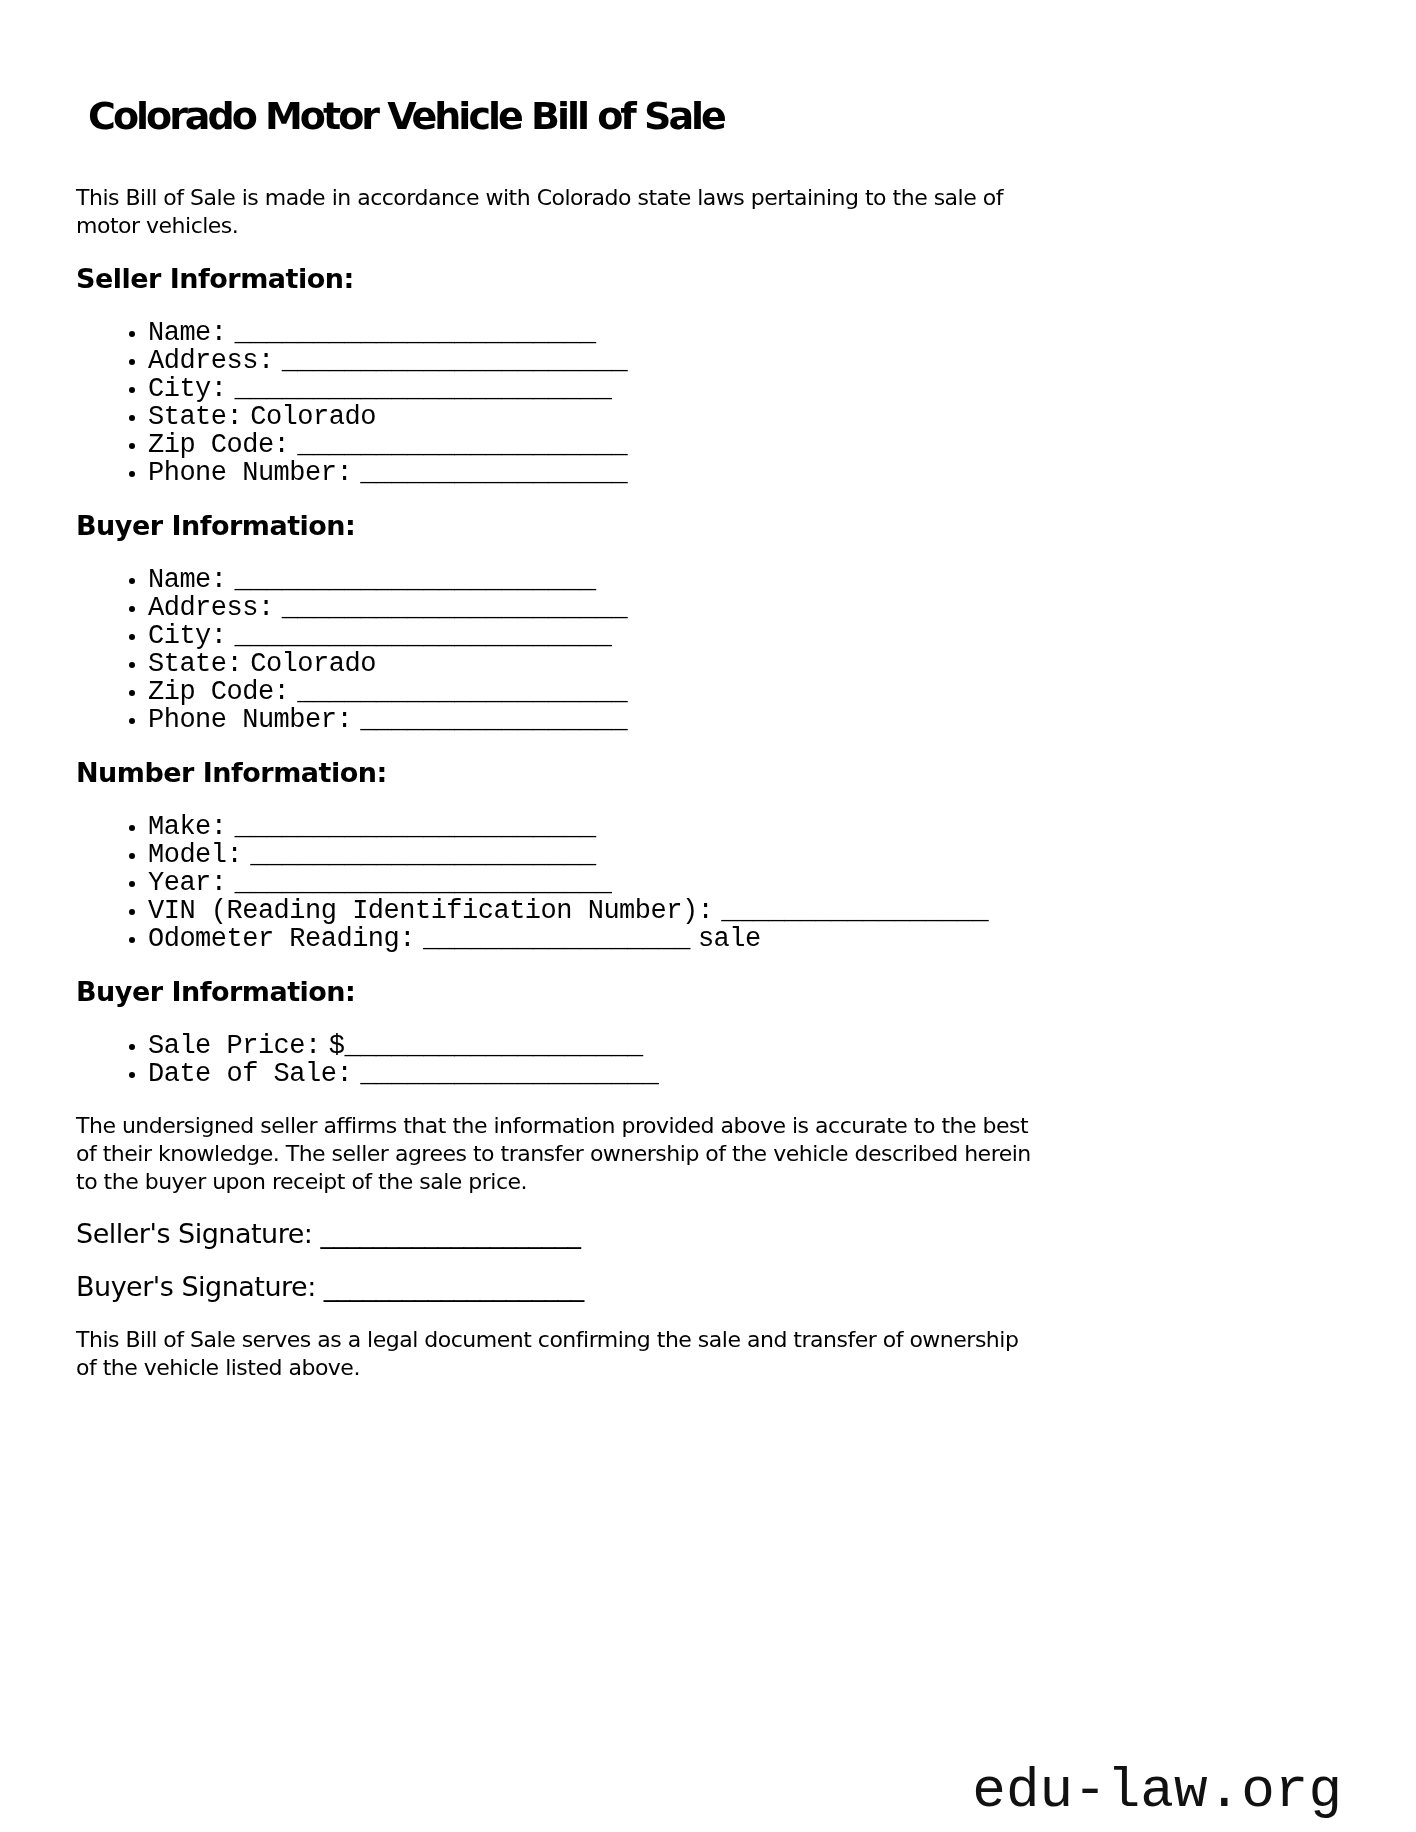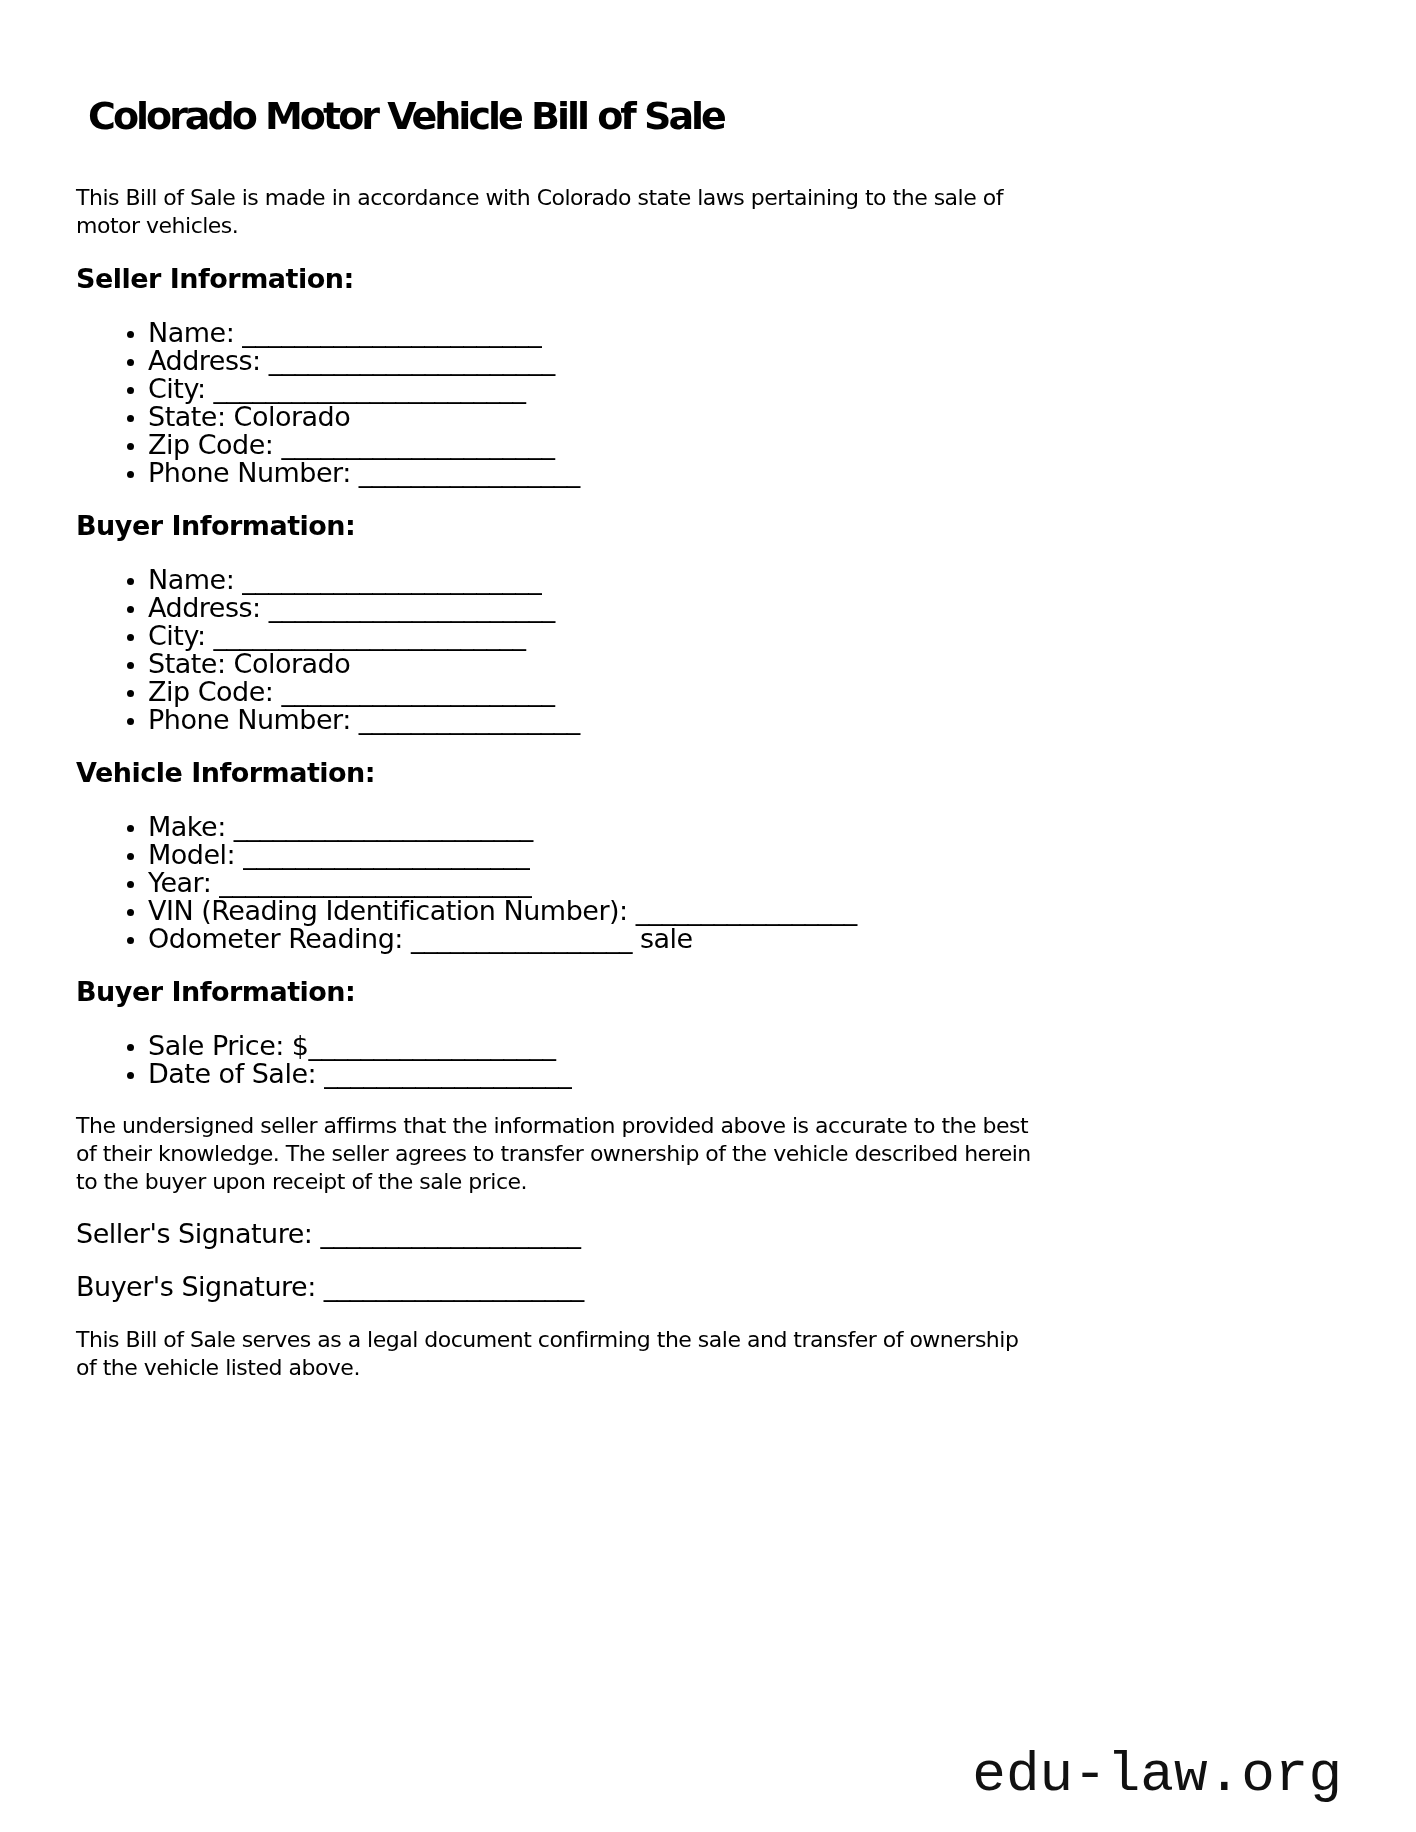--- a/index.html
+++ b/index.html
@@ -34,40 +34,41 @@
     font-weight: bold;
     font-size: 27px;
     line-height: 28px;
     letter-spacing: -0.5px;
     margin: 25px 0 26px 0;
   }
   ul.field-list {
     list-style: disc;
     margin: 0 0 22px 0;
     padding-left: 72px;
+    font-family: Liberation Mono, monospace;
   }
   ul.field-list li {
     line-height: 28px;
     letter-spacing: -0.5px;
     white-space: nowrap;
   }
   ul.field-list li::marker { font-size: 0.85em; }
   .fill { margin-left: 8px; }
   .suffix { margin-left: 8px; }
   p.signature-line {
     font-weight: normal;
     font-size: 27px;
     line-height: 28px;
     letter-spacing: -0.5px;
     margin: 24px 0 25px 0;
   }
   .footer-logo {
     position: absolute;
     right: 74px;
-    bottom: 27px;
+    bottom: 11px;
     font-family: "Liberation Mono", "DejaVu Sans Mono", monospace;
     font-size: 56px;
     line-height: 60px;
     color: #111111;
     white-space: nowrap;
   }
 </style>
 </head>
 <body>
 
@@ -89,21 +90,21 @@
 <p class="section-heading">Buyer Information:</p>
 <ul class="field-list">
   <li><span class="label">Name:</span><span class="fill">_______________________</span></li>
   <li><span class="label">Address:</span><span class="fill">______________________</span></li>
   <li><span class="label">City:</span><span class="fill">________________________</span></li>
   <li><span class="label">State:</span><span class="fill">Colorado</span></li>
   <li><span class="label">Zip Code:</span><span class="fill">_____________________</span></li>
   <li><span class="label">Phone Number:</span><span class="fill">_________________</span></li>
 </ul>
 
-<p class="section-heading">Vehicle Information:</p>
+<p class="section-heading">Number Information:</p>
 <ul class="field-list">
   <li><span class="label">Make:</span><span class="fill">_______________________</span></li>
   <li><span class="label">Model:</span><span class="fill">______________________</span></li>
   <li><span class="label">Year:</span><span class="fill">________________________</span></li>
   <li><span class="label">VIN (Reading Identification Number):</span><span class="fill">_________________</span></li>
   <li><span class="label">Odometer Reading:</span><span class="fill">_________________</span><span class="suffix">sale</span></li>
 </ul>
 
 <p class="section-heading">Buyer Information:</p>
 <ul class="field-list">

